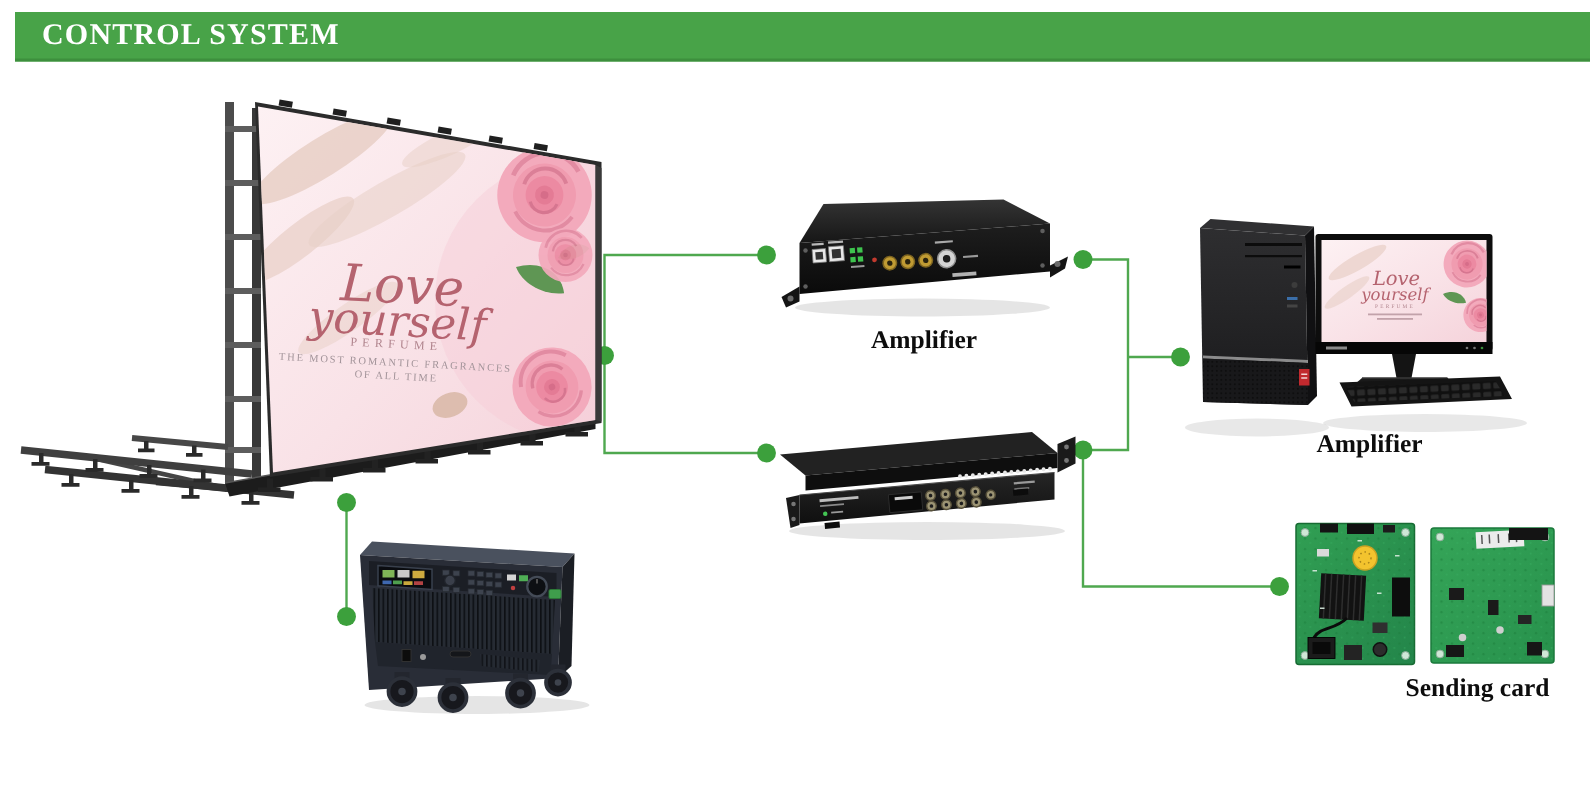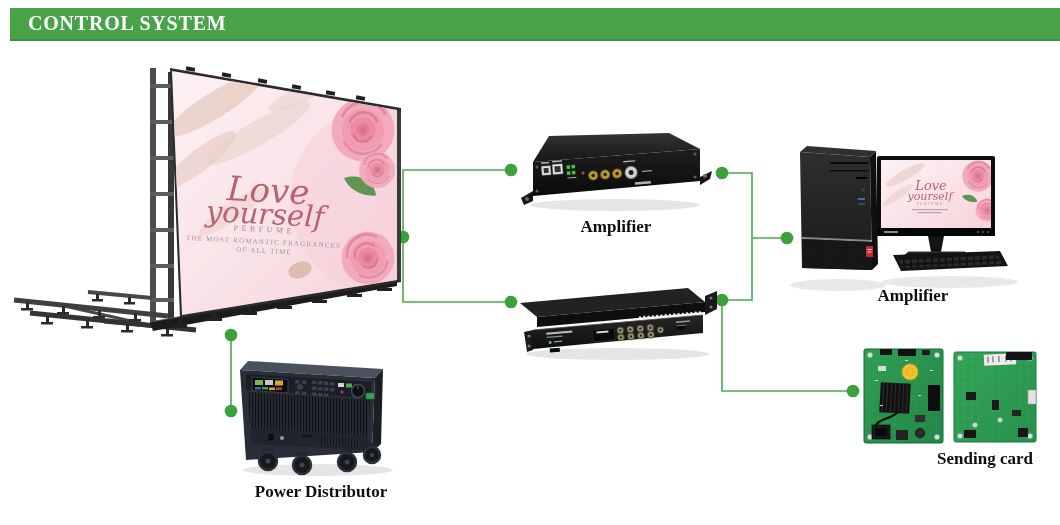--- a/index.html
+++ b/index.html
@@ -489,14 +489,13 @@
         <rect x="367" y="443" width="10" height="6" fill="#23262e"></rect>
           <circle cx="372" cy="455" r="8" fill="#17181d" stroke="#2c3039" stroke-width="2.5"></circle>
           <circle cx="372" cy="455" r="2.2" fill="#3e434d"></circle>
       </g>
     </g>
   </svg>
 
   <div class="device-label" style="left:616px;top:217px;">Amplifier</div>
   <div class="device-label" style="left:913px;top:286px;">Amplifier</div>
   <div class="device-label" style="left:957px;top:449px;margin-left:28px;">Sending card</div>
-  <div class="device-label" style="left:321px;top:482px;">Power Distributor</div>
 </div>
 
 </body></html>

